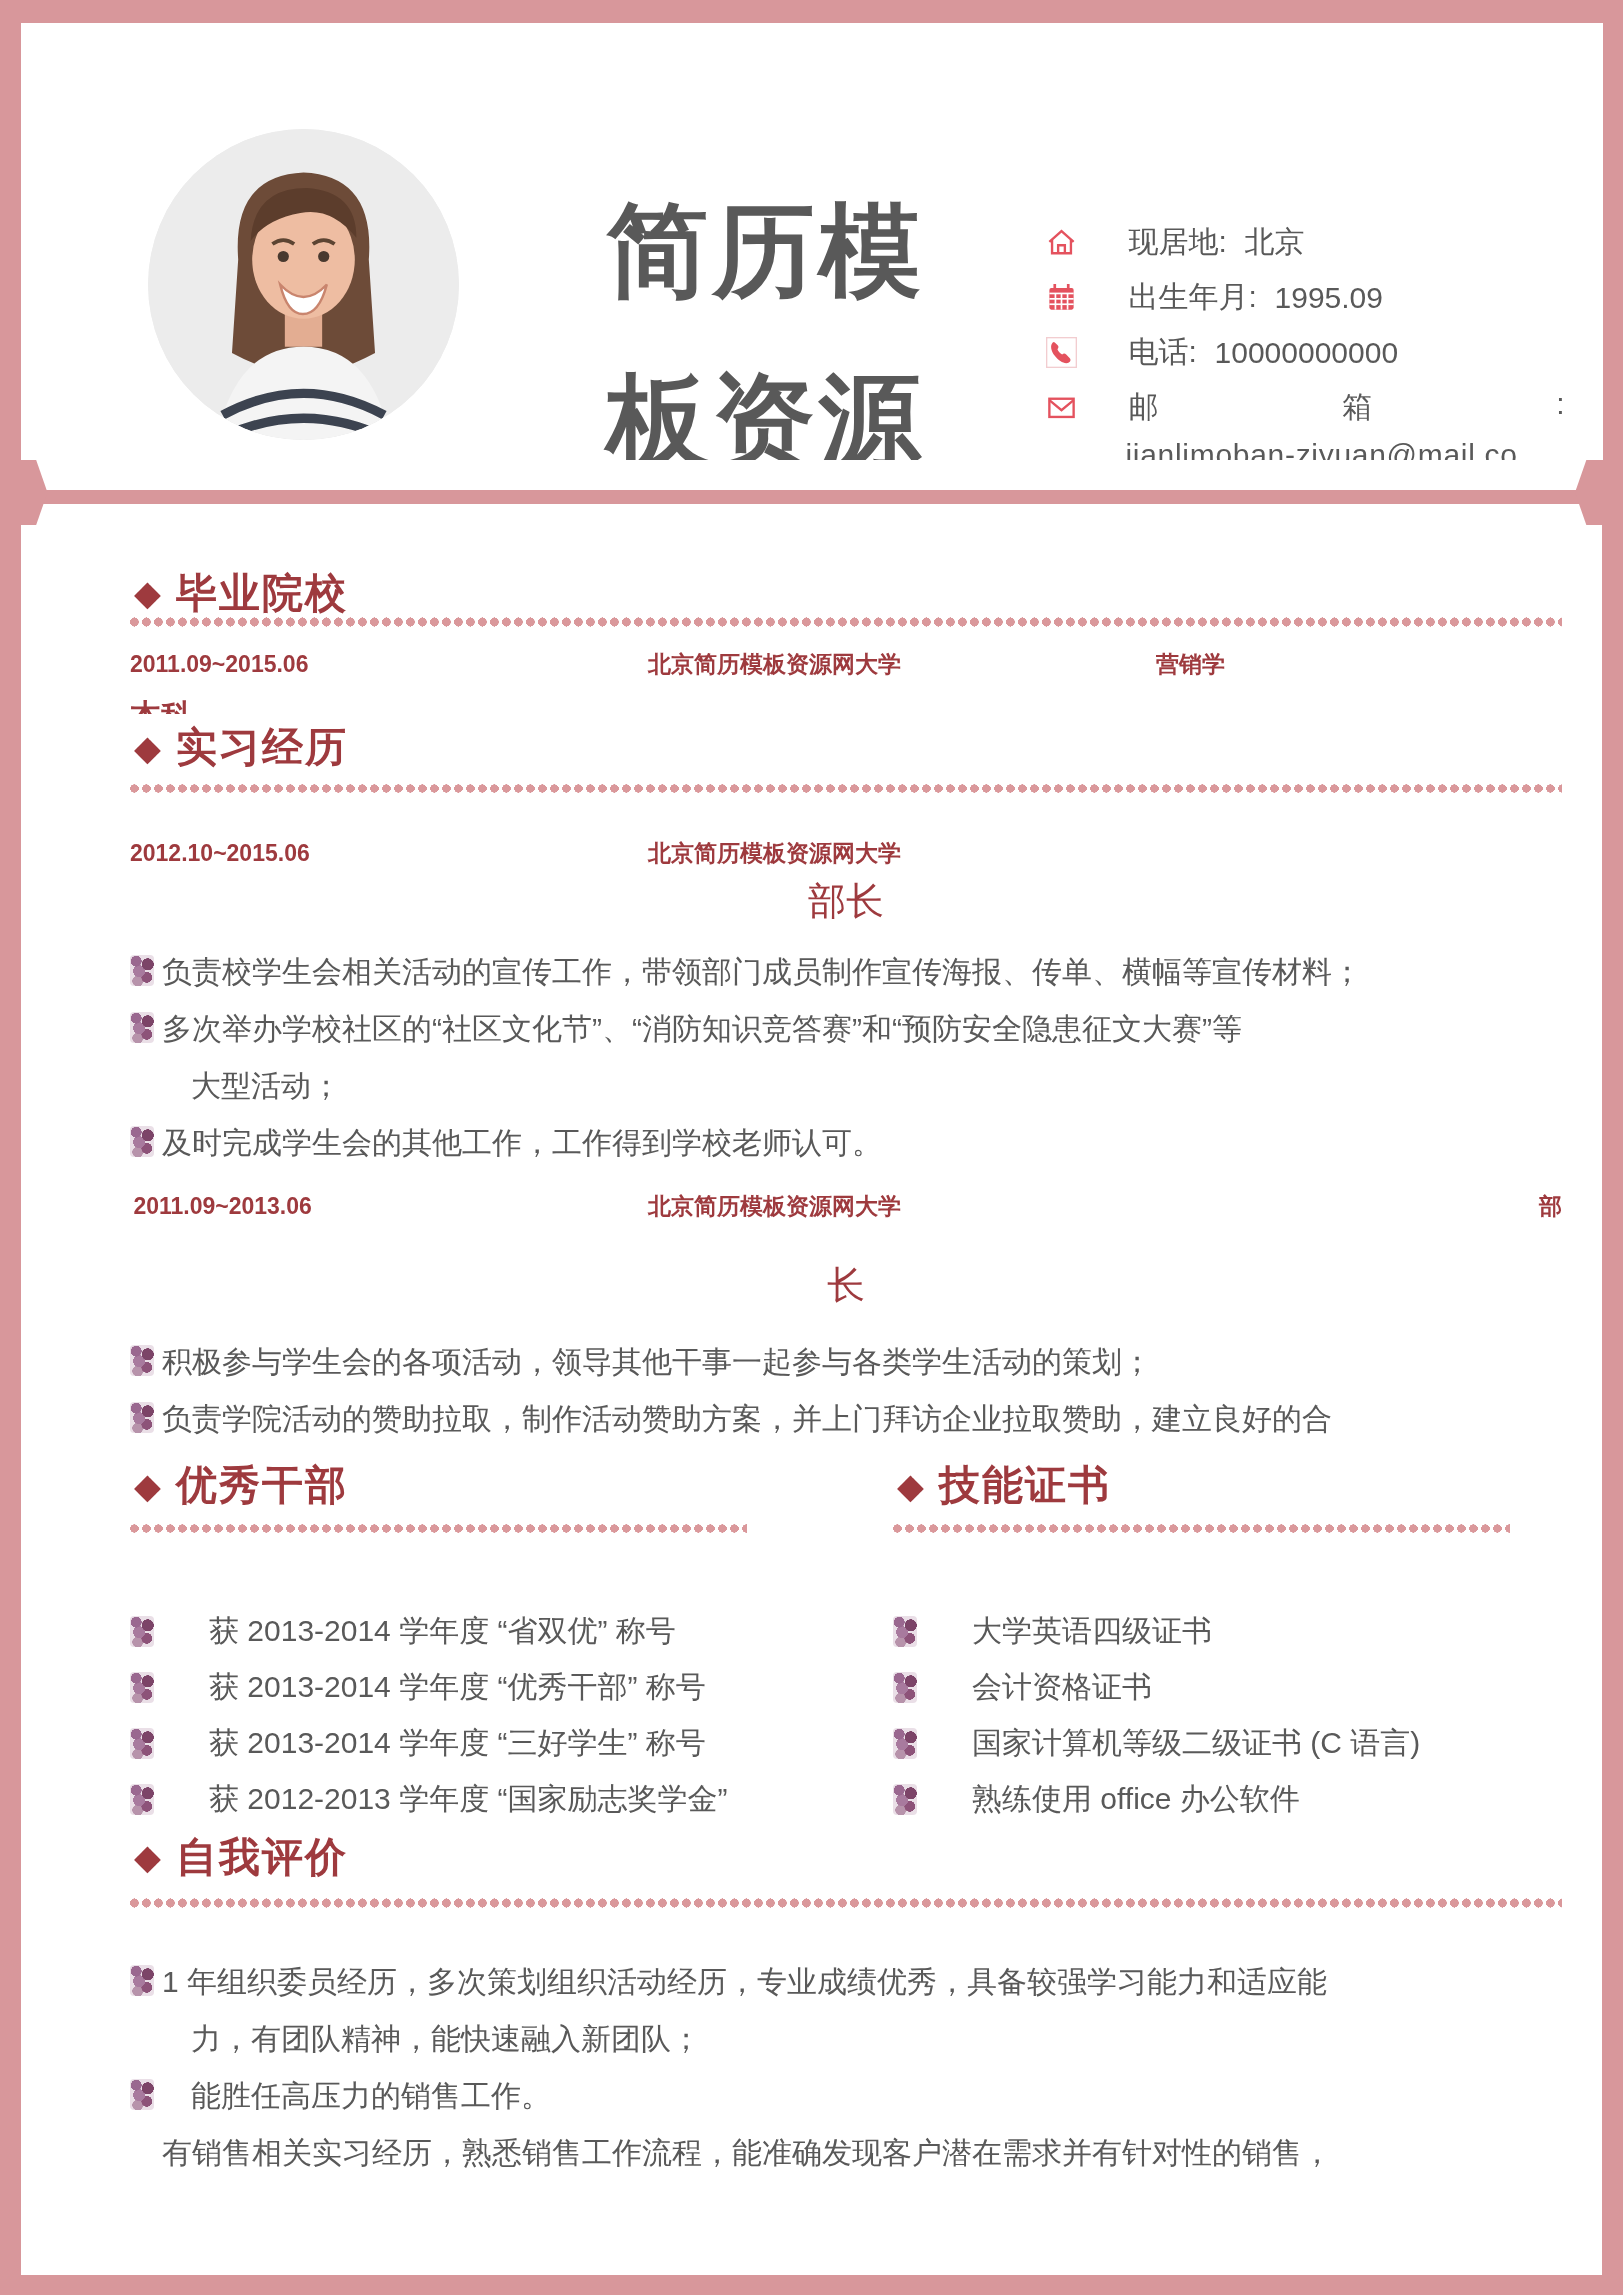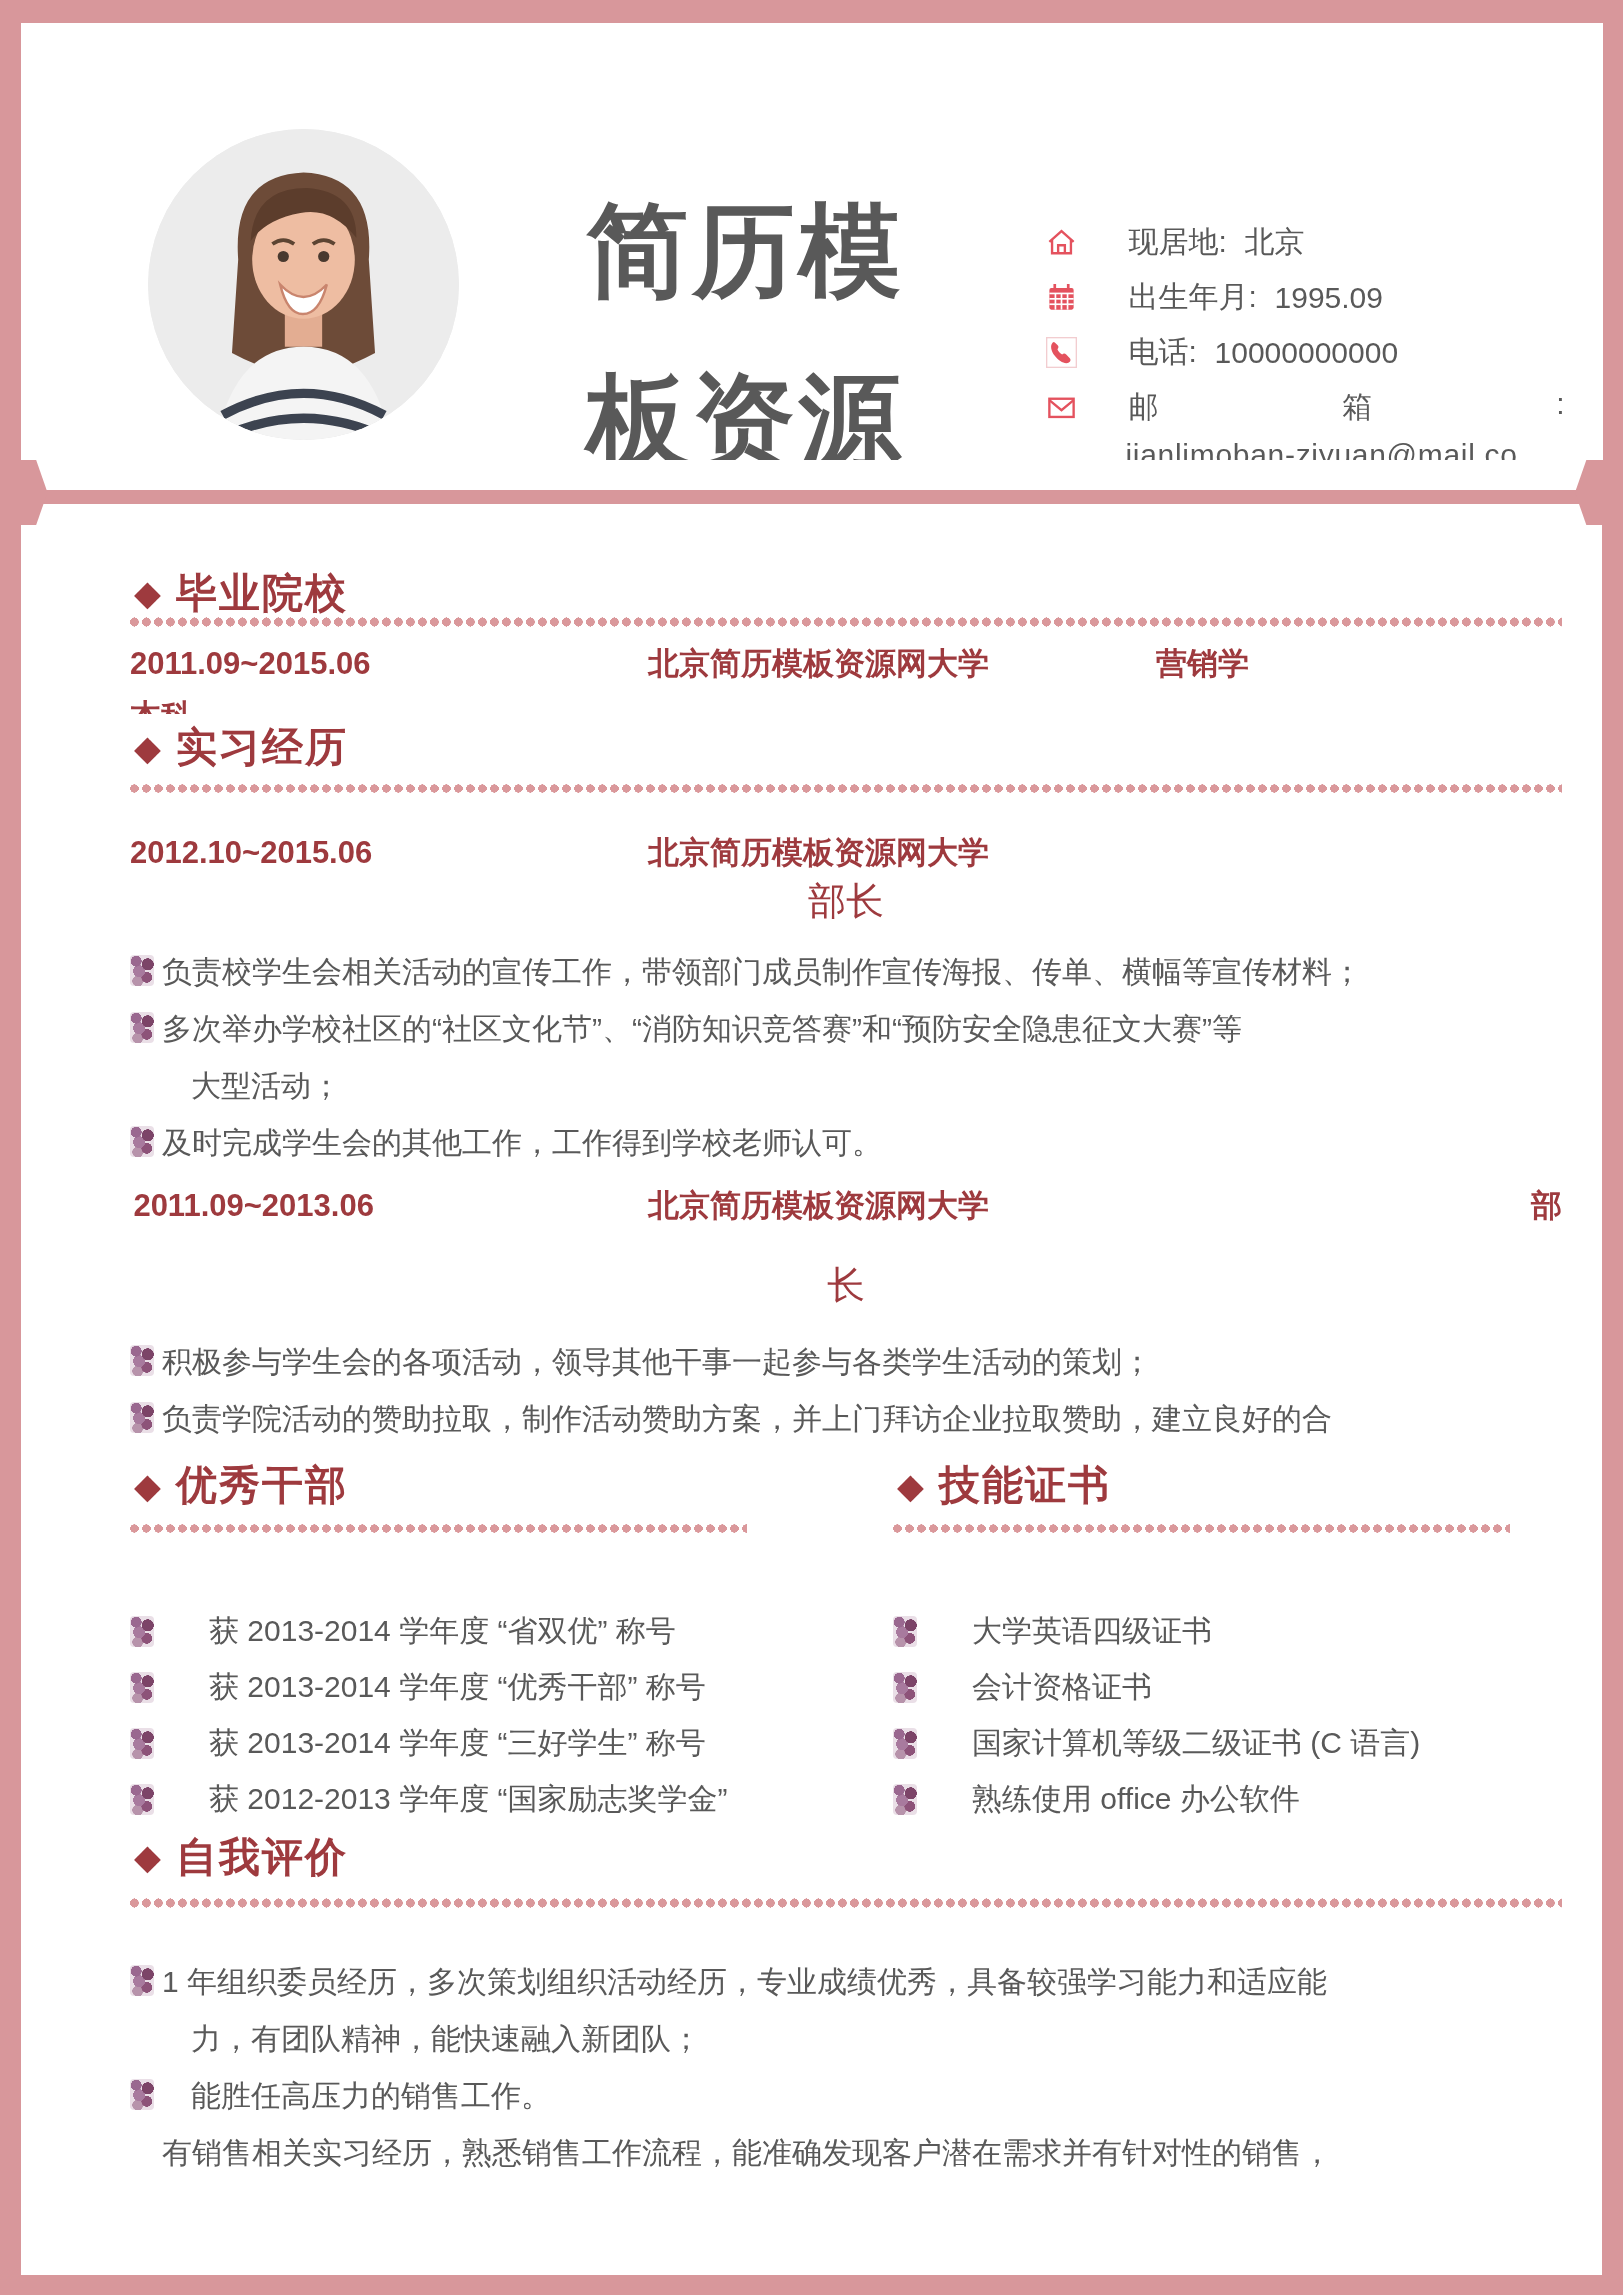--- a/index.html
+++ b/index.html
@@ -27,36 +27,36 @@
   .ribbon-band{position:absolute;left:0;top:490px;width:1623px;height:13.6px;background:var(--pink);}
   .fold{position:absolute;top:460px;width:27px;height:65px;background:var(--pink);}
   .fold.left{left:20.5px;clip-path:polygon(0 0,58% 0,100% 50%,58% 100%,0 100%);}
   .fold.right{right:21px;clip-path:polygon(100% 0,42% 0,0 50%,42% 100%,100% 100%);}
 
   
   .header-card{position:absolute;left:20.5px;top:23px;width:1582px;height:437px;background:#fff;overflow:hidden;}
   .photo{position:absolute;left:127px;top:106px;width:311px;height:311px;border-radius:50%;overflow:hidden;background:#ececec;}
   .photo svg{display:block;width:100%;height:100%;}
   .big-title{position:absolute;left:566px;top:143px;width:355px;font-size:102px;font-weight:bold;color:#595959;letter-spacing:4.1px;}
-  .big-title div{height:170px;line-height:170px;white-space:nowrap;}
+  .big-title div{height:170px;line-height:170px;white-space:nowrap;margin-left:20px;}
   .contacts{position:absolute;left:1025px;top:192px;width:545px;}
   .contact-row{display:flex;align-items:center;height:55px;}
   .contact-row .cicon{width:31px;height:31px;flex:none;}
   .contact-row .ctext{margin-left:52px;font-size:30px;color:var(--body-gray);white-space:nowrap;}
   .contact-row .cval{margin-left:17.7px;}
   .email-label{display:flex;justify-content:space-between;width:436px;margin-left:52px;font-size:30px;}
   .email-line2{margin-left:80px;font-size:30px;height:48px;line-height:40px;white-space:nowrap;letter-spacing:0.7px;}
 
   
   .content{position:absolute;left:130px;top:525px;width:1432px;}
   .sec{display:flex;align-items:center;height:48px;}
   .sec .diamond{font-size:35px;color:var(--darkred);margin:0 15px 0 4.1px;line-height:48px;}
   .sec .sec-title{font-size:41px;font-weight:bold;color:var(--darkred);letter-spacing:2px;}
   .dotline{height:9.5px;background-image:radial-gradient(circle 4.4px at 4.4px 50%,var(--dot) 97%,transparent 100%);background-size:12px 9.5px;background-repeat:repeat-x;}
-  .edurow{position:relative;height:40px;font-size:31px;font-weight:bold;color:var(--darkred);}
+  .edurow{position:relative;height:40px;font-size:23px;font-weight:bold;color:var(--darkred);}
   .edurow span{position:absolute;top:0;line-height:40px;white-space:nowrap;}
   .edurow .c-date{left:0;}
   .edurow .c-date2{left:3.4px;}
   .edurow .c-school{left:518px;}
   .edurow .c-major{left:1026px;}
   .edurow .c-right{right:0;}
   .clipbox{height:19px;overflow:hidden;font-size:31px;font-weight:bold;color:var(--darkred);margin-top:11px;}
   .role{font-size:38px;font-weight:normal;color:var(--darkred);height:34px;line-height:34px;text-align:center;}
   .flower{width:24px;height:31px;border-radius:4.1px;flex:none;
     background-image:

